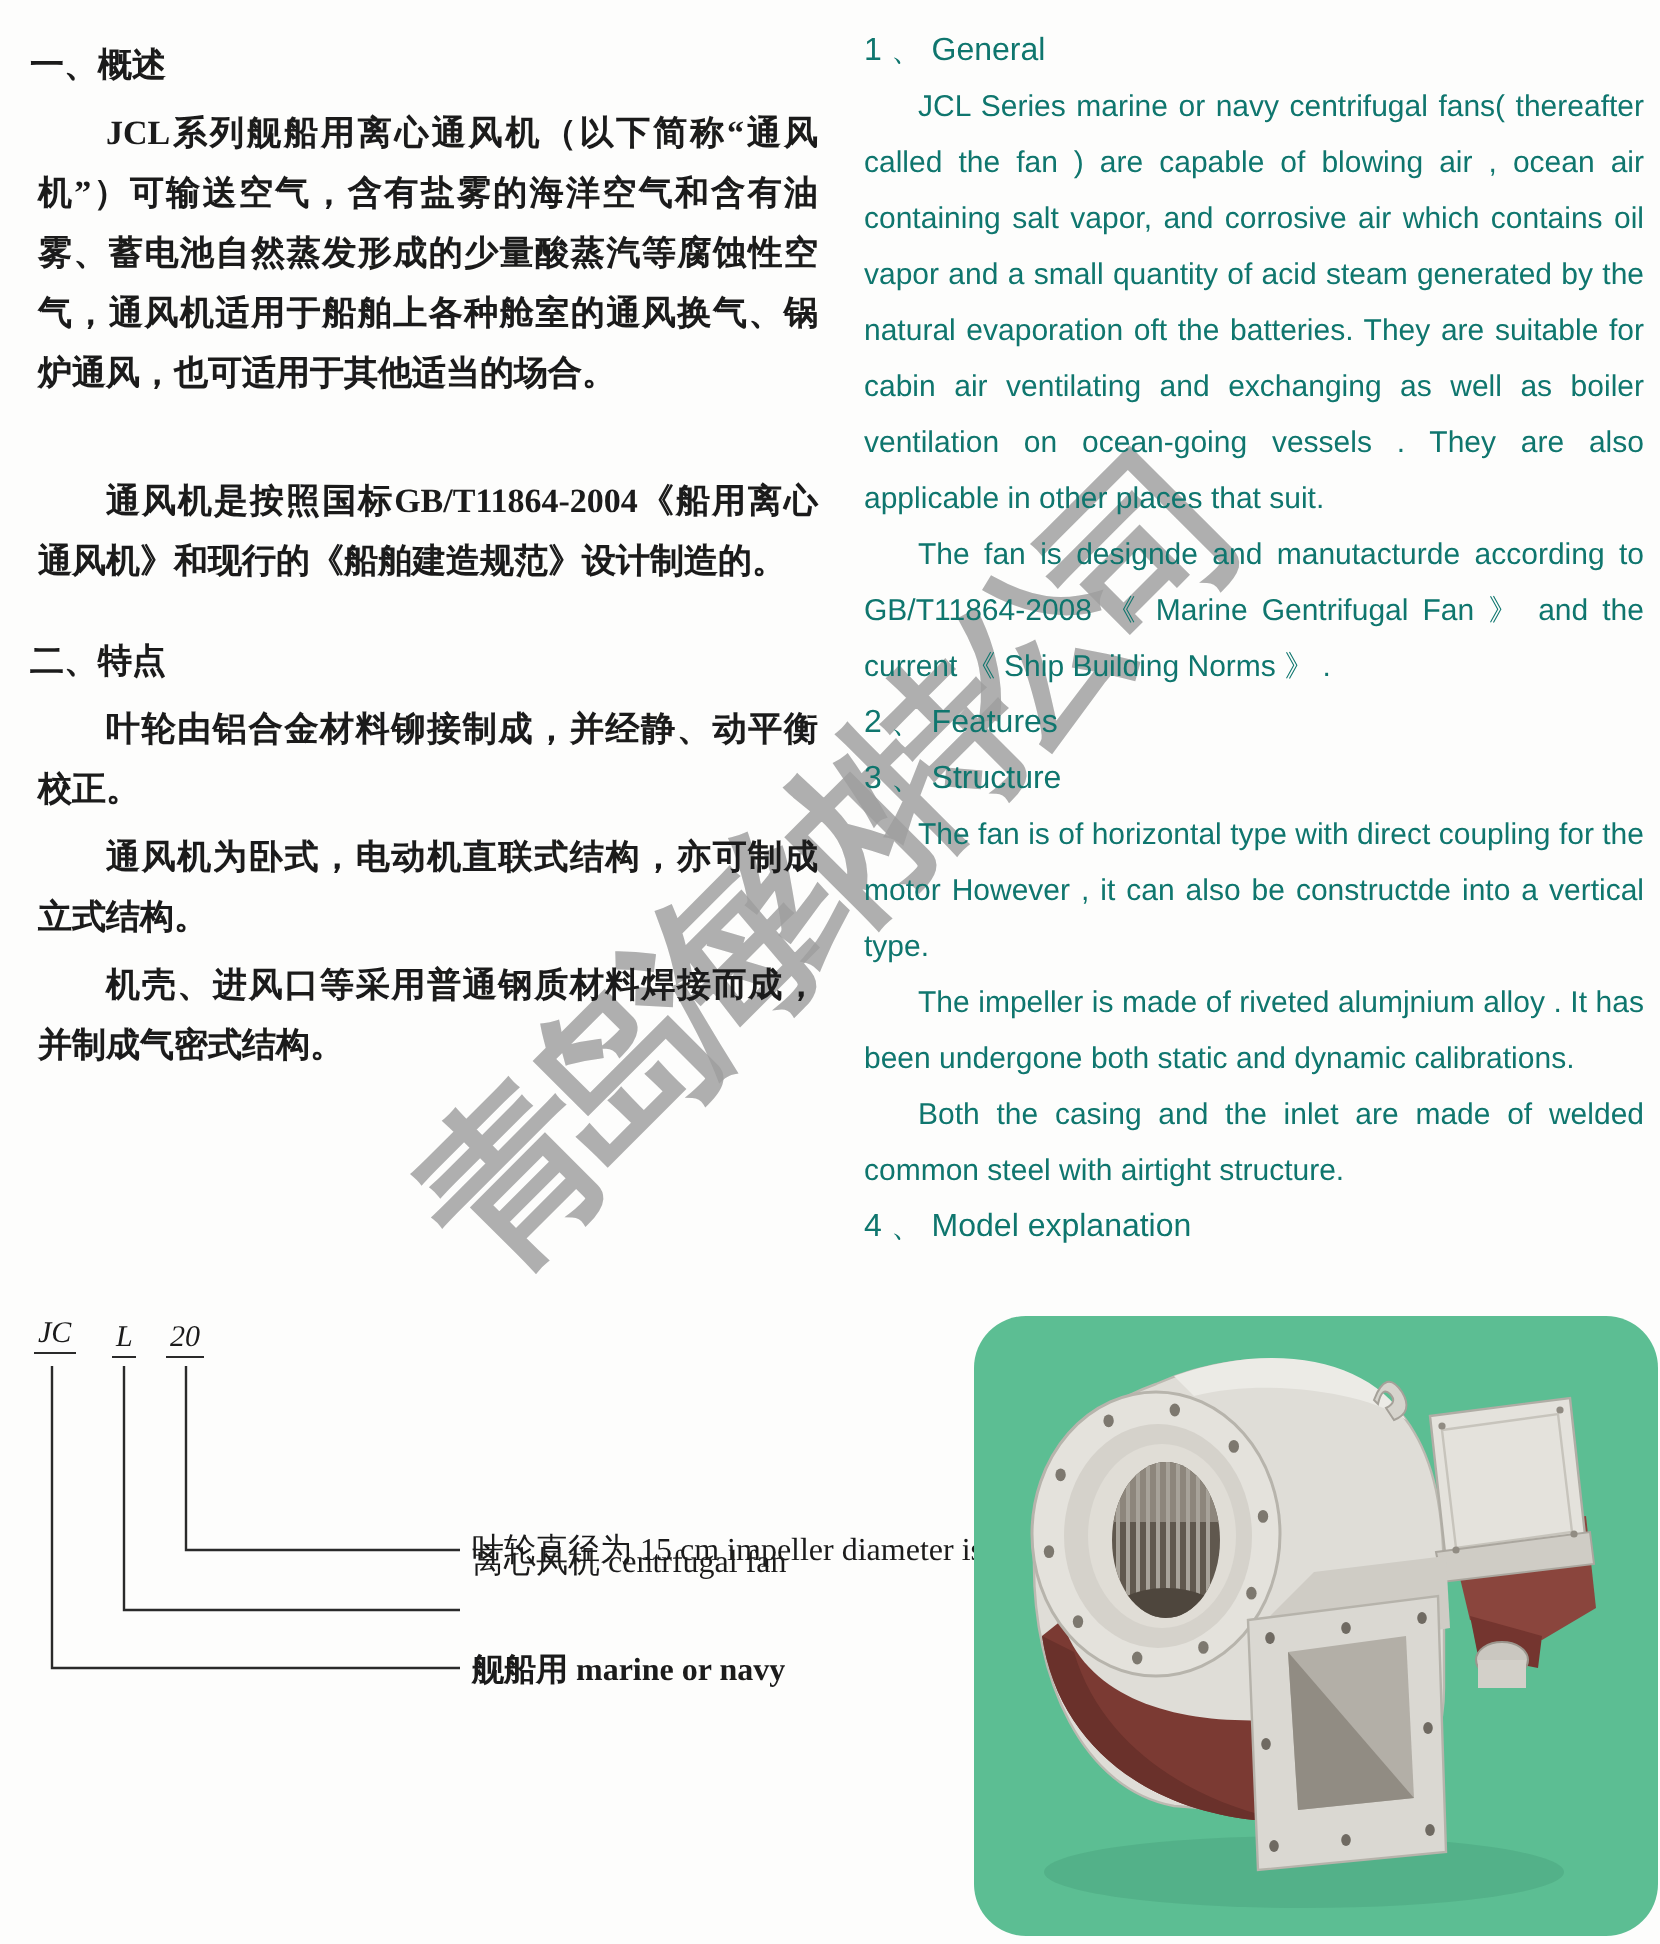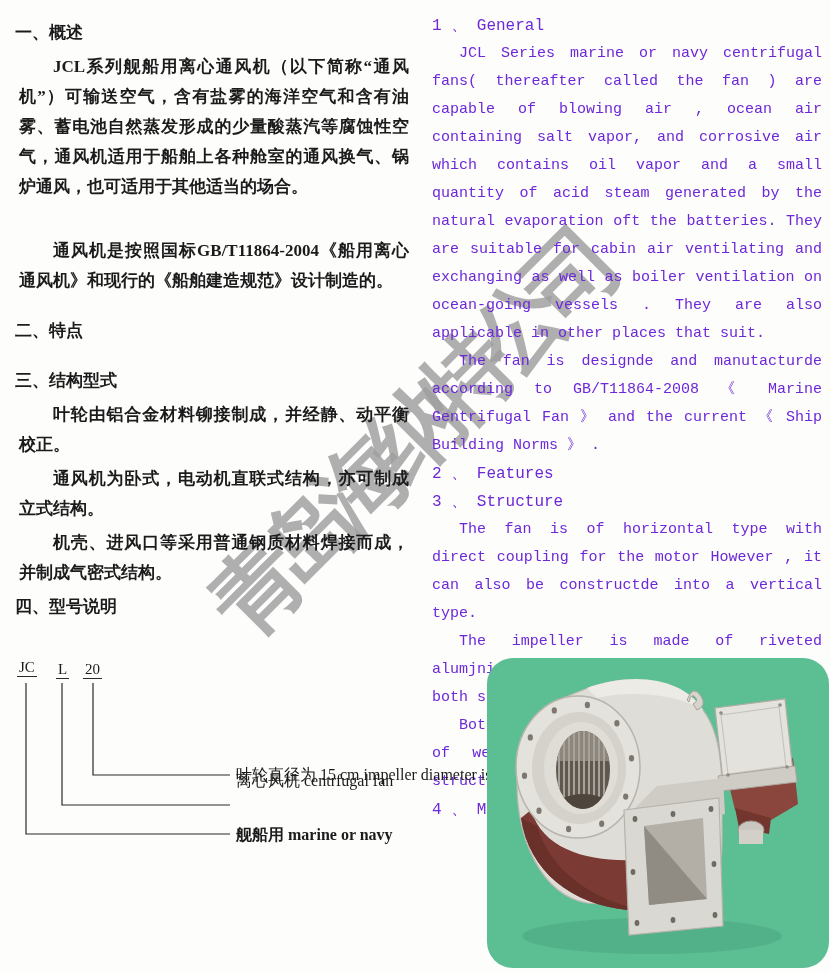--- a/index.html
+++ b/index.html
@@ -39,34 +39,34 @@
   }
   .col-left h3.gap{ margin-top:20px; }
   .col-left p{
     margin:4px; font-size:17px; line-height:30px;
     text-indent:2em; text-align:justify; font-weight:600;
   }
   .col-left p.big-gap{ margin-top:34px; }
   
   .col-right{
     position:absolute; left:432px; top:12px; width:390px; z-index:1;
-    font-family:Liberation Mono, monospace; color:#6d28d9;
+    font-family:Liberation Sans, sans-serif; color:#0f766e;
   }
   .col-right h3{
     margin:0; font-size:16px; line-height:28px; font-weight:normal;
   }
   .col-right p{
     margin:0; font-size:15px; line-height:28px;
     text-indent:1.8em; text-align:justify;
   }
   
   .code{
     position:absolute; z-index:1;
     font-size:15px; font-family:"Liberation Serif", serif;
-    border-bottom:1px solid #2a2a2a; padding:0 2px; color:#1b1b1b;
+    border-bottom:1px solid #2a2a2a; padding:0 2px; color:#1b1b1b;font-style:italic;
   }
   .code-jc{ left:17px; top:659px; }
   .code-l{ left:56px; top:661px; }
   .code-15{ left:83px; top:661px; }
   .diagram-lines{
     position:absolute; left:0; top:655px; z-index:1;
   }
   .dlabel{
     position:absolute; left:236px; z-index:1;
     font-size:16px; white-space:nowrap;
@@ -92,26 +92,24 @@
 
   <div class="watermark">青岛海纳特公司</div>
 
   <div class="col-left">
     <h3>一、概述</h3>
     <p>JCL系列舰船用离心通风机（以下简称“通风机”）可输送空气，含有盐雾的海洋空气和含有油雾、蓄电池自然蒸发形成的少量酸蒸汽等腐蚀性空气，通风机适用于船舶上各种舱室的通风换气、锅炉通风，也可适用于其他适当的场合。</p>
     <p class="big-gap">通风机是按照国标GB/T11864-2004《船用离心通风机》和现行的《船舶建造规范》设计制造的。</p>
 
     <h3 class="gap">二、特点</h3>
 
-    <h3 class="gap">三、结构型式</h3>
     <p>叶轮由铝合金材料铆接制成，并经静、动平衡校正。</p>
     <p>通风机为卧式，电动机直联式结构，亦可制成立式结构。</p>
     <p>机壳、进风口等采用普通钢质材料焊接而成，并制成气密式结构。</p>
 
-    <h3>四、型号说明</h3>
   </div>
 
   <div class="col-right">
     <h3>1 、 General</h3>
     <p>JCL Series marine or navy centrifugal fans( thereafter called the fan ) are capable of blowing air , ocean air containing salt vapor, and corrosive air which contains oil vapor and a small quantity of acid steam generated by the natural evaporation oft the batteries. They are suitable for cabin air ventilating and exchanging as well as boiler ventilation on ocean-going vessels . They are also applicable in other places that suit.</p>
     <p>The fan is designde and manutacturde according to GB/T11864-2008 《 Marine Gentrifugal Fan 》 and the current 《 Ship Building Norms 》 .</p>
 
     <h3>2 、 Features</h3>
 
     <h3>3 、 Structure</h3>

